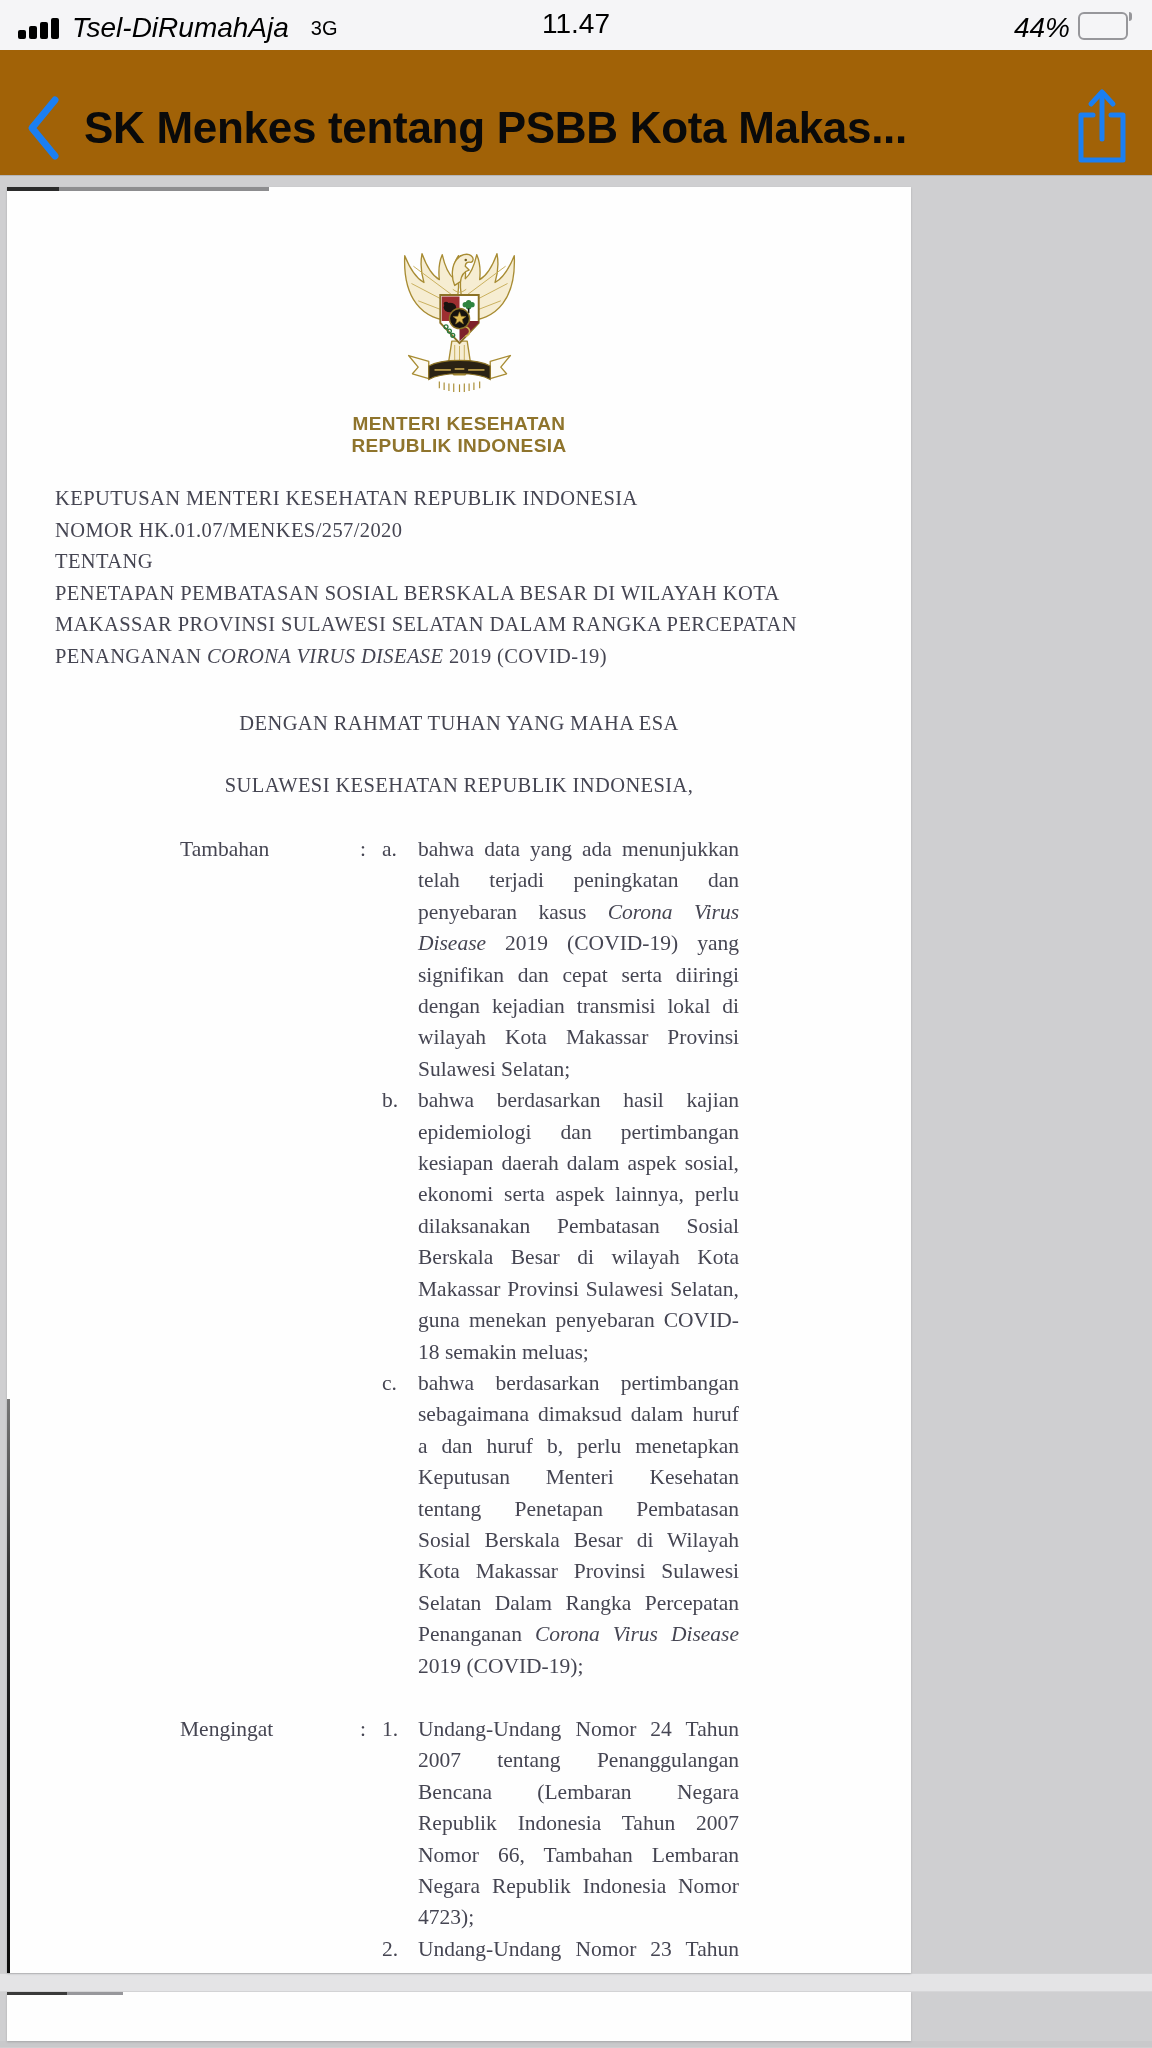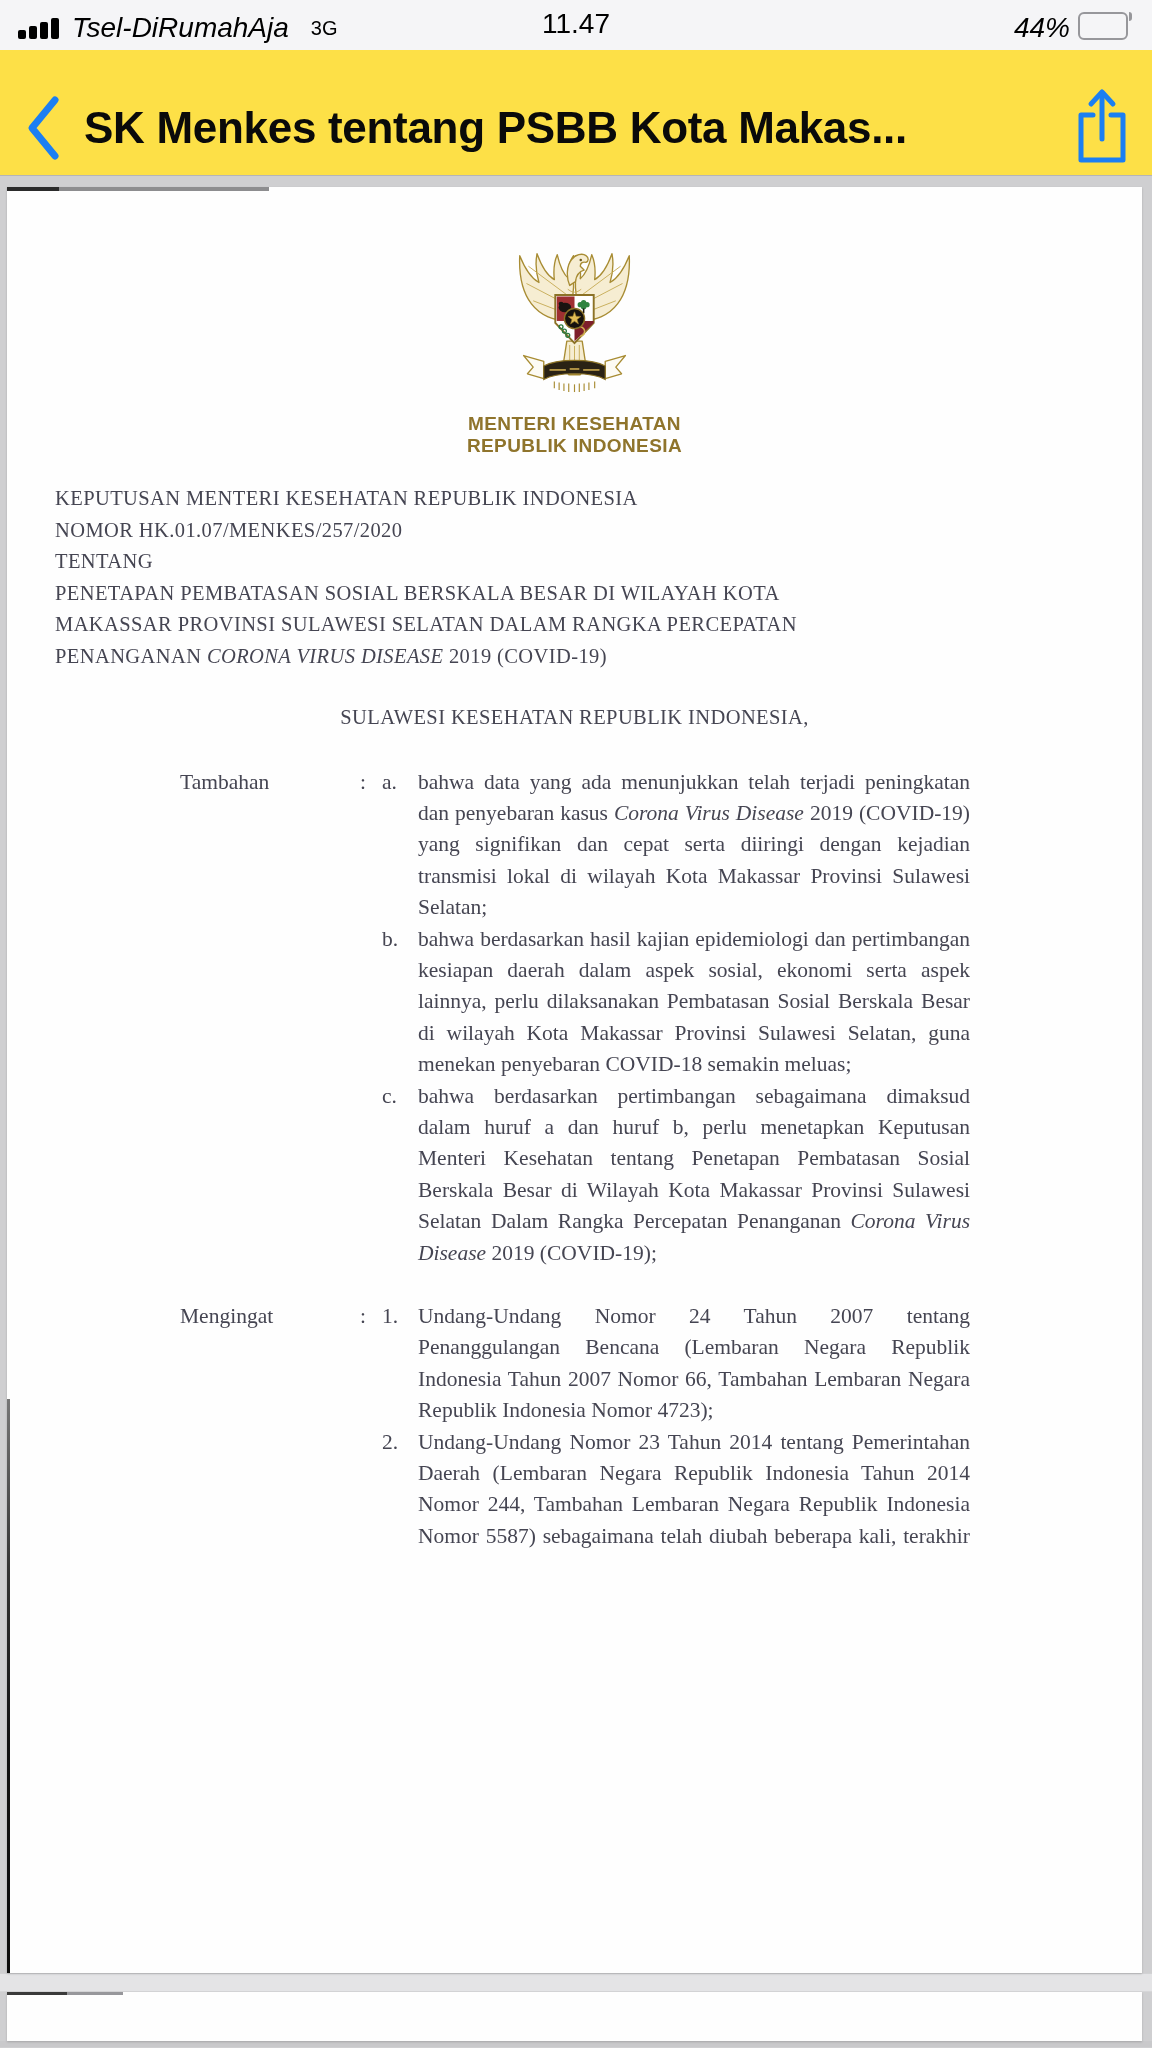--- a/index.html
+++ b/index.html
@@ -18,30 +18,30 @@
   .network{font-size:20px;margin-left:22px;}
   .sb-time{position:absolute;left:50%;top:8px;transform:translateX(-50%);
            font-size:28px;font-weight:400;}
   .sb-right{margin-left:auto;display:flex;align-items:flex-start;font-style:italic;}
   .batt-pct{font-size:28px;margin-right:8px;}
   .battery{width:42px;height:20px;border:2px solid #97979b;border-radius:6px;padding:2px;box-sizing:content-box;}
   .battery-fill{width:44%;height:100%;background:#000;border-radius:2px;}
   .battery-cap{width:3px;height:9px;background:#97979b;border-radius:0 3px 3px 0;margin-left:1px;}
 
   
-  .nav-bar{height:126px;background:#fde047;border-bottom:1px solid #b5b5b7;
+  .nav-bar{height:126px;background:#a16207;border-bottom:1px solid #b5b5b7;
            display:flex;align-items:center;padding:30px 22px 0 26px;box-sizing:border-box;}
   .back-button{width:44px;height:70px;display:flex;align-items:center;cursor:pointer;flex:none;}
   .nav-title{flex:1;margin-left:14px;font-size:44px;font-weight:600;color:#0a0a0a;
              letter-spacing:-0.3px;white-space:nowrap;overflow:hidden;}
   .share-button{flex:none;margin-left:10px;cursor:pointer;}
 
   
   .viewer{position:relative;height:1871px;background:#cfcfd1;padding:11px 10px 0 7px;box-sizing:border-box;}
-  .page{position:relative;width:1135px;background:#fefefe;}
+  .page{position:relative;width:904px;background:#fefefe;}
   .page-1{height:1786px;overflow:hidden;box-shadow:0 1px 2px rgba(0,0,0,.18);}
   .page-gap{height:19px;margin:0 -10px 0 -7px;background:#e4e4e6;
             border-top:1px solid #d2d2d4;border-bottom:1px solid #d6d6d8;box-sizing:border-box;}
   .page-2{height:49px;box-shadow:0 1px 2px rgba(0,0,0,.18);}
   .bottom-strip{height:6px;margin:0 -10px 0 -7px;background:#c9c9cb;}
 
   
   .artifact-top{position:absolute;top:0;left:0;width:262px;height:4px;
                 background:linear-gradient(to right,#2b2b2b 0 52px,#8d8d8f 52px 100%);}
   .artifact-left{position:absolute;left:0;top:1212px;width:3px;height:574px;
@@ -185,20 +185,21 @@
 
       <div class="title-block">
           <div>KEPUTUSAN MENTERI KESEHATAN REPUBLIK INDONESIA</div>
           <div>NOMOR HK.01.07/MENKES/257/2020</div>
           <div>TENTANG</div>
           <div>PENETAPAN PEMBATASAN SOSIAL BERSKALA BESAR DI WILAYAH KOTA</div>
           <div>MAKASSAR PROVINSI SULAWESI SELATAN DALAM RANGKA PERCEPATAN</div>
           <div>PENANGANAN <i>CORONA VIRUS DISEASE</i> 2019 (COVID-19)</div>
         </div>
 
+      <div class="center-line invocation">DENGAN RAHMAT TUHAN YANG MAHA ESA</div>
       <div class="center-line authority">SULAWESI KESEHATAN REPUBLIK INDONESIA,</div>
 
       <div class="clauses">
           <div class="clause">
             <div class="clause-label">Tambahan</div>
             <div class="clause-colon">:</div>
             <div class="clause-items">
               <div class="item">
                 <div class="item-marker">a.</div>
                 <div class="item-text">bahwa data yang ada menunjukkan telah terjadi peningkatan dan penyebaran kasus <i>Corona Virus Disease</i> 2019 (COVID-19) yang signifikan dan cepat serta diiringi dengan kejadian transmisi lokal di wilayah Kota Makassar Provinsi Sulawesi Selatan;</div>

